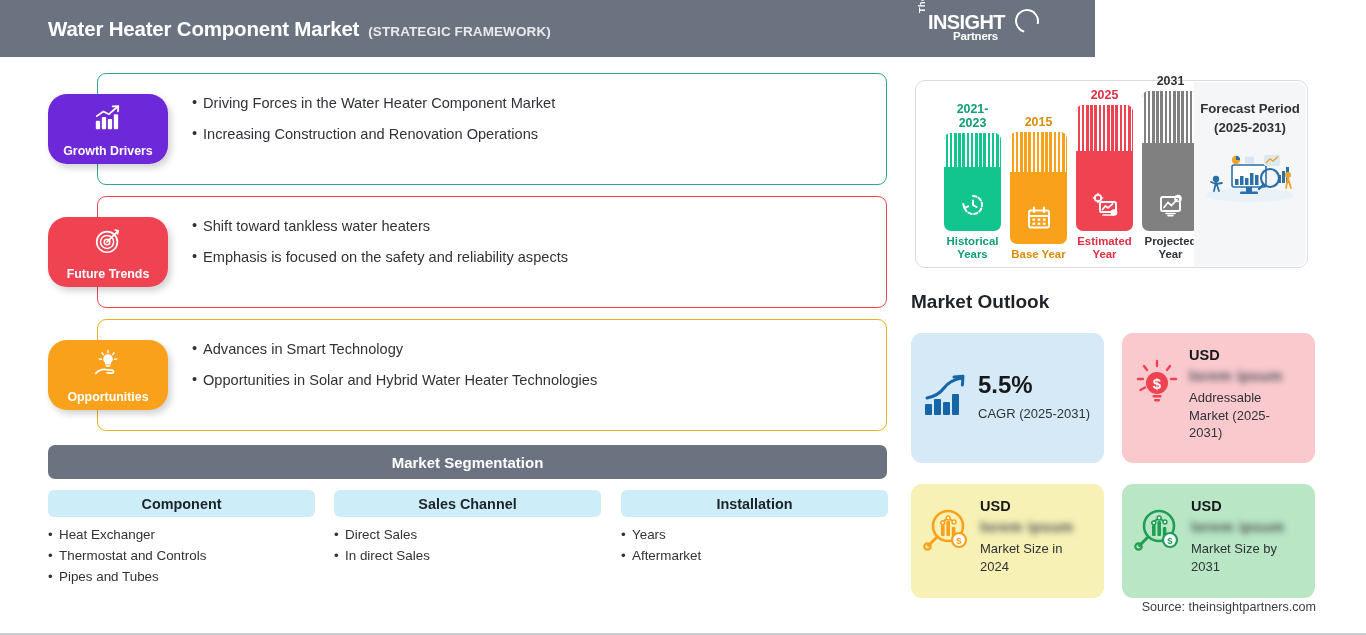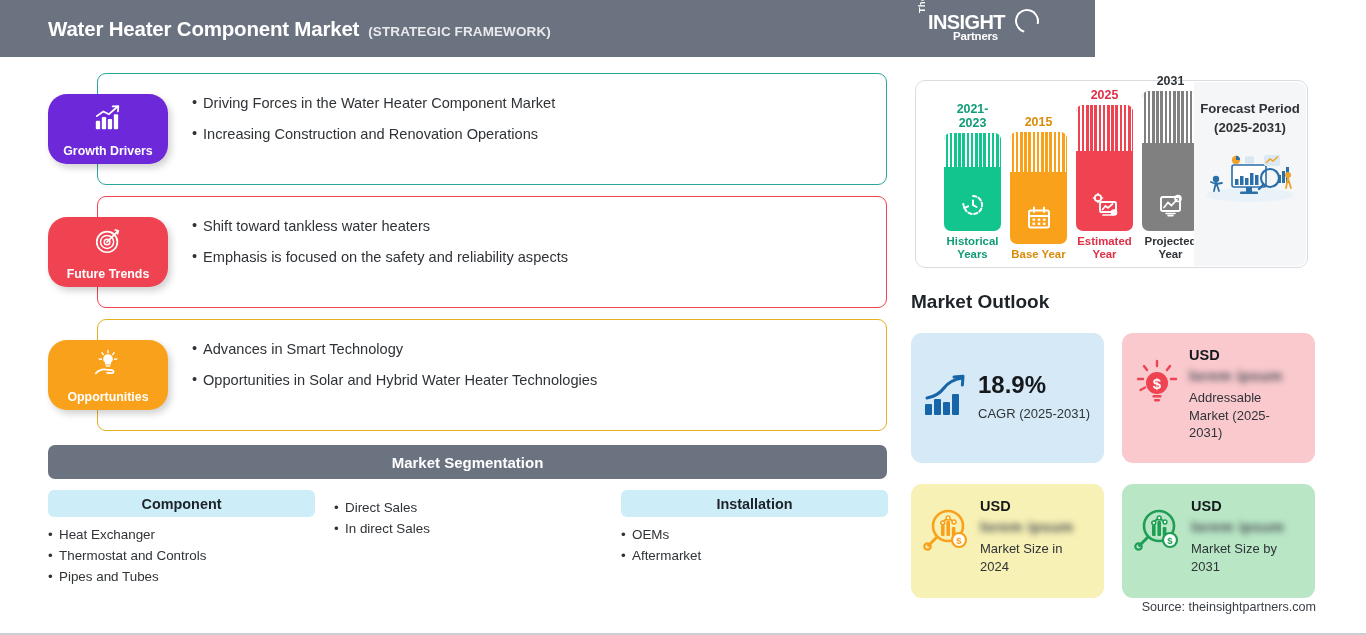--- a/index.html
+++ b/index.html
@@ -201,30 +201,31 @@
   <div class="seg-col c1">
     <div class="seg-head">Component</div>
     <ul class="seg-list">
       <li>Heat Exchanger</li>
       <li>Thermostat and Controls</li>
       <li>Pipes and Tubes</li>
     </ul>
   </div>
 
   <div class="seg-col c2">
+    <div class="seg-head">Sales Channel</div>
     <ul class="seg-list">
       <li>Direct Sales</li>
       <li>In direct Sales</li>
     </ul>
   </div>
 
   <div class="seg-col c3">
     <div class="seg-head">Installation</div>
     <ul class="seg-list">
-      <li>OEMs</li>
+      <li>Years</li>
       <li>Aftermarket</li>
     </ul>
   </div>
 
   <div class="fc-panel">
     <div class="fc-bars">
 
       <div class="fc-item" style="left:16px;margin-top:44px;">
         <div class="fc-year" style="color:#0f9c77;">2021-2023</div>
         <div class="fc-bar" style="height:98px;background:#12c48e;">
@@ -347,21 +348,21 @@
         <svg viewBox="0 0 46 44" width="46" height="44">
           <rect x="2" y="30" width="7" height="11" rx="1" fill="#1565a8"></rect>
           <rect x="11" y="25" width="7" height="16" rx="1" fill="#1565a8"></rect>
           <rect x="20" y="28" width="7" height="13" rx="1" fill="#1565a8"></rect>
           <rect x="29" y="20" width="7" height="21" rx="1" fill="#1565a8"></rect>
           <path d="M4 24 Q15 22 21 14 T39 4" stroke="#1565a8" stroke-width="3" fill="none" stroke-linecap="round"></path>
           <path d="M31 3 L40 2.2 L39.4 11" stroke="#1565a8" stroke-width="3" fill="none" stroke-linecap="round" stroke-linejoin="round"></path>
         </svg>
       </span>
       <span class="mo-txt">
-        <div class="mo-big">18.9%</div>
+        <div class="mo-big">5.5%</div>
         <div class="mo-sub">CAGR (2025-2031)</div>
       </span>
     </div>
   </div>
 
   <div class="mo-card k2">
     <div class="mo-inner top">
       <span class="mo-ico" style="margin-top:12px;">
         <svg viewBox="0 0 46 46" width="46" height="46">
           <g stroke="#ef4352" stroke-width="2.4" stroke-linecap="round">

